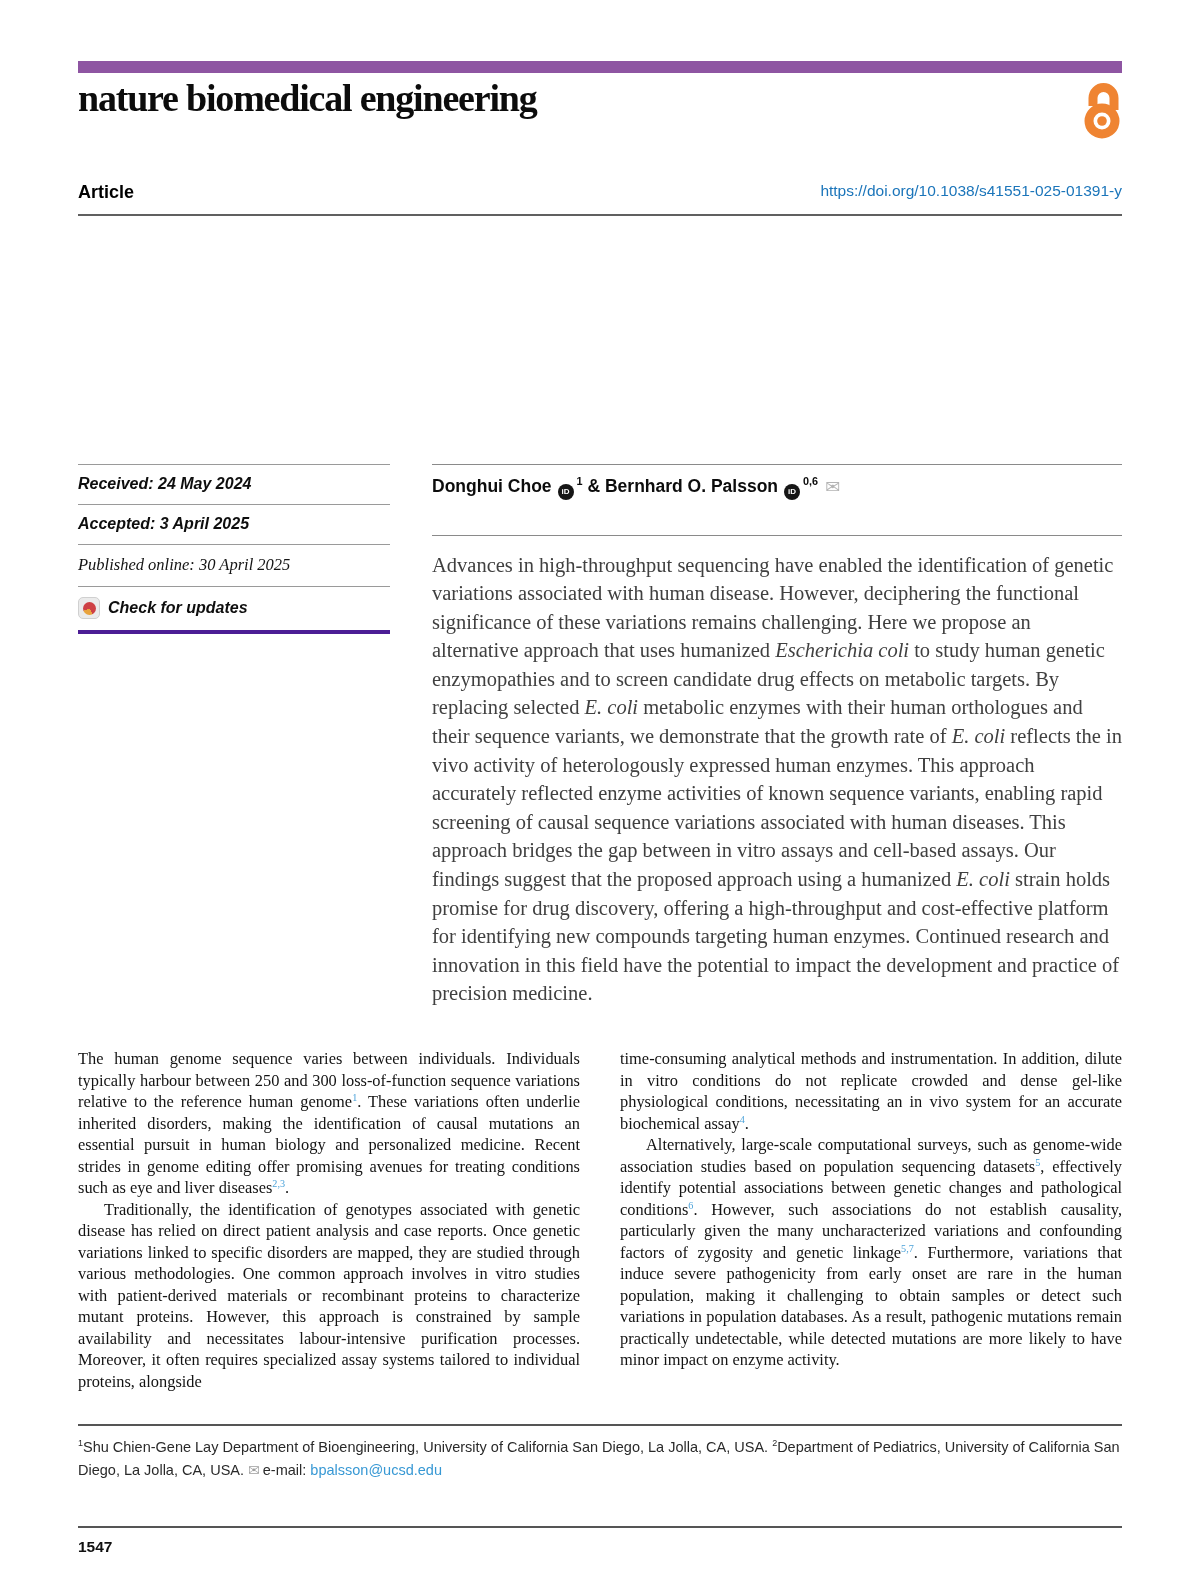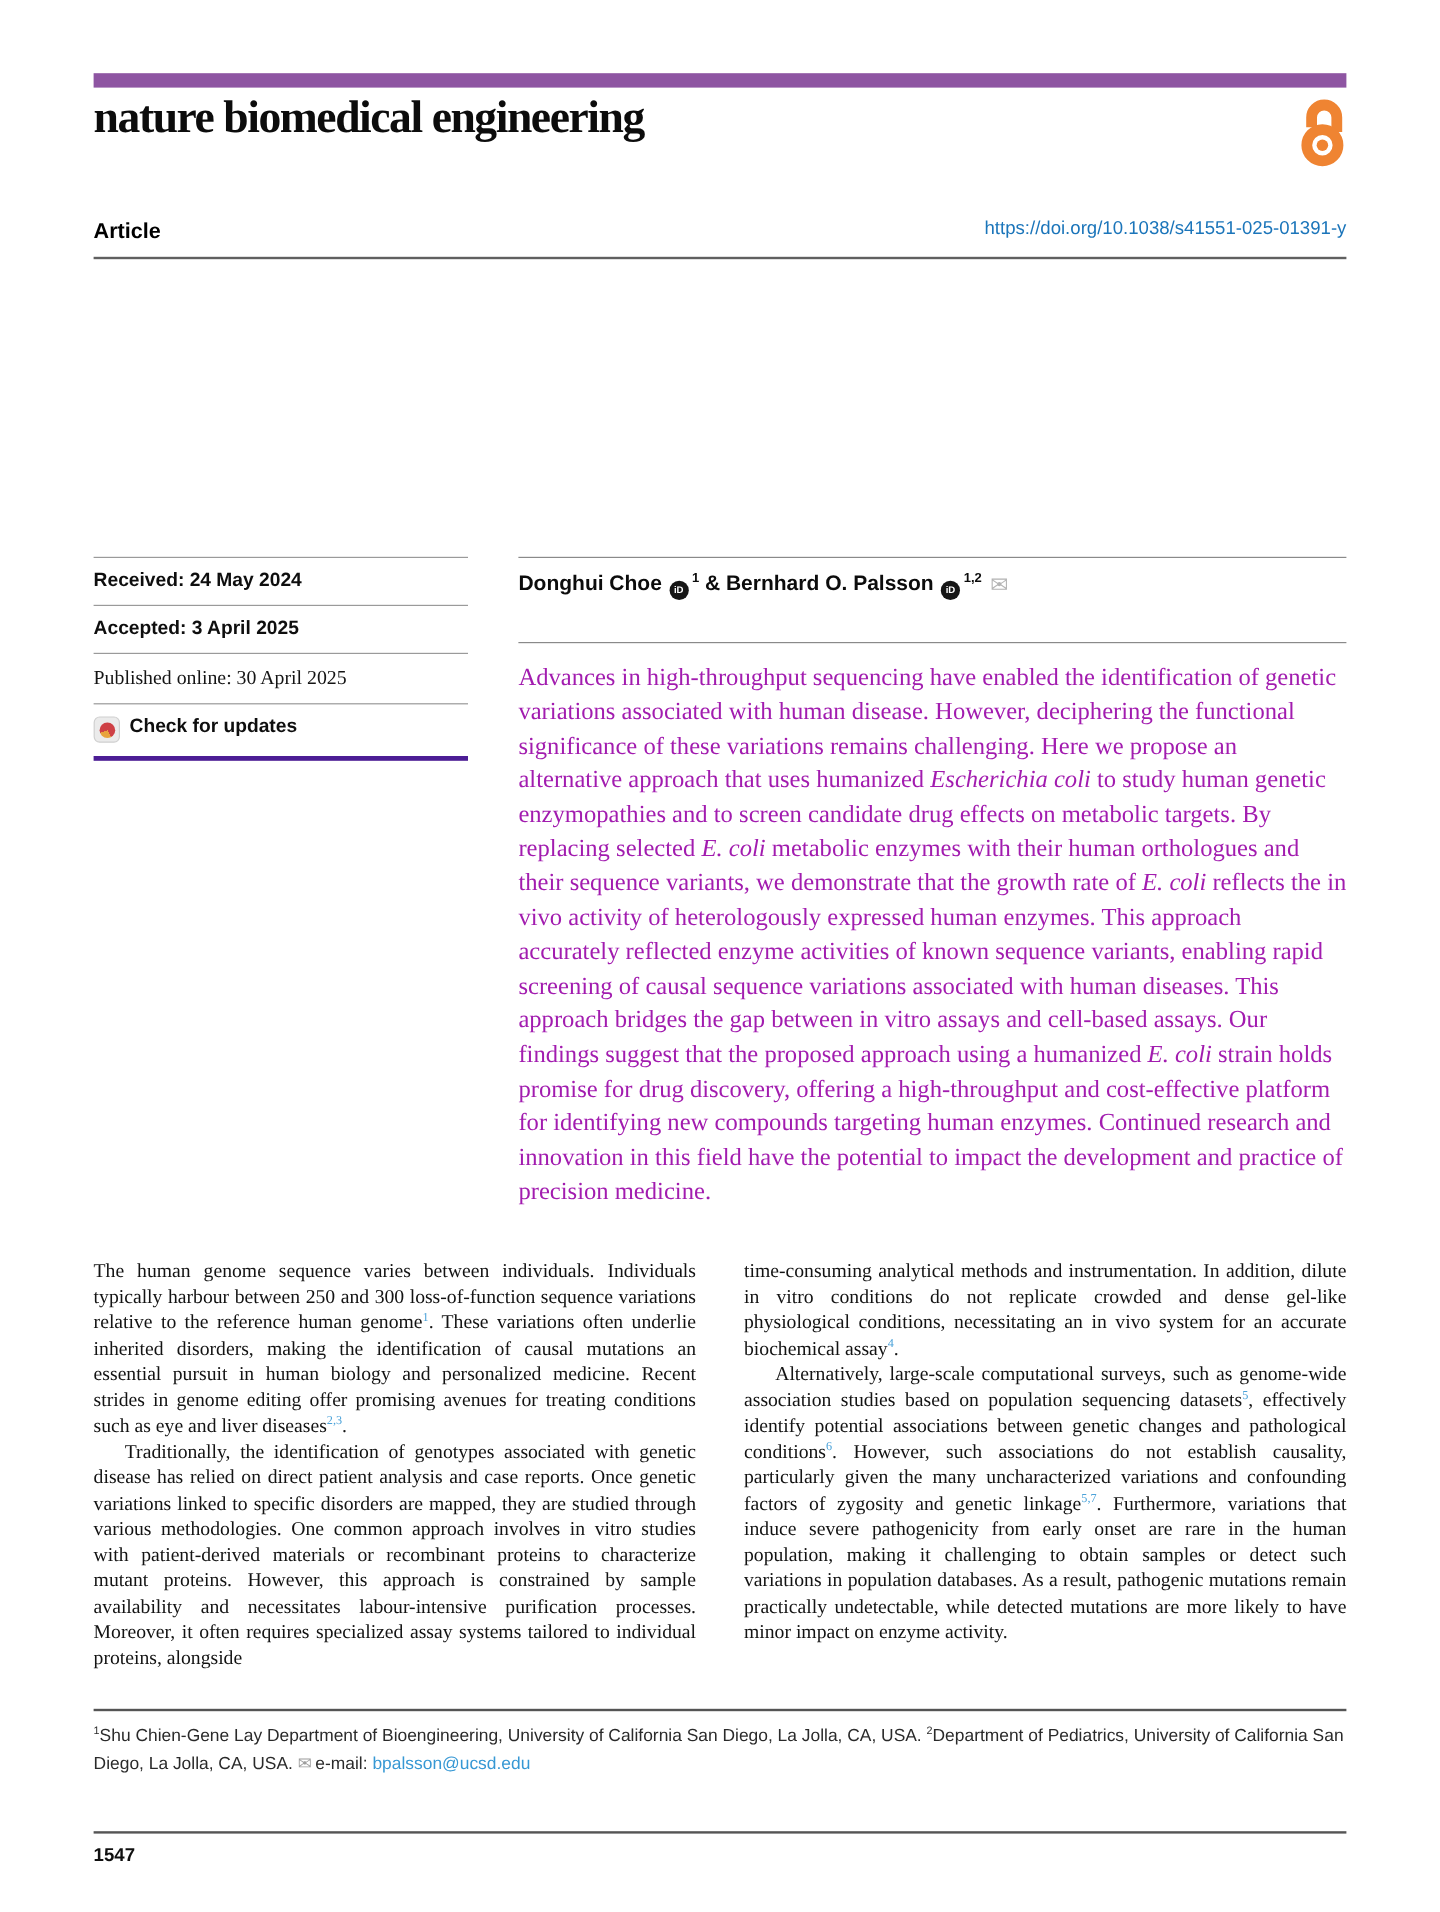--- a/index.html
+++ b/index.html
@@ -35,21 +35,21 @@
     position:absolute; left:78px; top:222px; width:810px;
     font-family:"Liberation Serif", serif;
     font-weight:700; font-size:46px; line-height:54px; letter-spacing:-0.8px; color:#0b0b0b;
   }
 
   
   .meta-col { position:absolute; left:78px; top:464px; width:312px; font-size:16.5px; }
   .meta-item {
     border-top:1px solid #9a9a9a;
     padding:10px 0 11px 0;
-    display:flex; align-items:flex-start; gap:8px;
+    display:flex; align-items:center; gap:8px;font-style:italic;
   }
   .meta-item:last-child { border-bottom:4px solid #4c1d95; }
   .meta-sans { font-family:"Liberation Sans", sans-serif; font-weight:700; font-size:16px; color:#0e0e0e; }
   .meta-serif { font-family:"Liberation Serif", serif; font-size:16.5px; color:#141414; }
   .cfu-icon {
     width:22px; height:22px; border-radius:5px; background:#ebebeb; border:1px solid #d0d0d0;
     display:inline-flex; align-items:center; justify-content:center; flex:0 0 auto;
   }
   .cfu-logo {
     width:13px; height:13px; border-radius:50%;
@@ -57,21 +57,21 @@
   }
 
   
   .right-col { position:absolute; left:432px; right:78px; top:464px; }
   .author-row {
     border-top:1px solid #8a8a8a; padding-top:11px;
     font-family:"Liberation Sans", sans-serif; font-weight:700; font-size:17.5px; color:#0c0c0c;
   }
   .abstract {
     margin-top:35px; border-top:1px solid #8a8a8a; padding-top:15px;
-    font-size:20.5px; line-height:28.6px; color:#a21caf; text-align:left;
+    font-size:20.5px; line-height:28.6px; color:#404040; text-align:left;
   }
 
   
   .body-cols {
     position:absolute; left:78px; right:78px; top:1048px;
     display:grid; grid-template-columns:1fr 1fr; column-gap:40px;
     font-size:16.4px; line-height:21.5px; color:#131313;
   }
   .body-cols p { text-align:justify; }
   .body-cols p.indent { text-indent:26px; }
@@ -140,21 +140,21 @@
     </div>
     <div class="meta-item">
       <span class="cfu-icon">
           <span class="cfu-logo"></span>
         </span>
       <span class="meta-sans">Check for updates</span>
     </div>
   </div>
 
   <div class="right-col">
-    <div class="author-row"><span>Donghui Choe</span><span class="orcid-icon">iD</span><sup>1</sup><span> &amp; Bernhard O. Palsson</span><span class="orcid-icon">iD</span><sup>1,2</sup><span class="envelope-icon">✉</span></div>
+    <div class="author-row"><span>Donghui Choe</span><span class="orcid-icon">iD</span><sup>1</sup><span> &amp; Bernhard O. Palsson</span><span class="orcid-icon">iD</span><sup>0,6</sup><span class="envelope-icon">✉</span></div>
     <div class="abstract"><span>Advances in high-throughput sequencing have enabled the identification of genetic variations associated with human disease. However, deciphering the functional significance of these variations remains challenging. Here we propose an alternative approach that uses humanized </span><span class="it">Escherichia coli</span><span> to study human genetic enzymopathies and to screen candidate drug effects on metabolic targets. By replacing selected </span><span class="it">E. coli</span><span> metabolic enzymes with their human orthologues and their sequence variants, we demonstrate that the growth rate of </span><span class="it">E. coli</span><span> reflects the in vivo activity of heterologously expressed human enzymes. This approach accurately reflected enzyme activities of known sequence variants, enabling rapid screening of causal sequence variations associated with human diseases. This approach bridges the gap between in vitro assays and cell-based assays. Our findings suggest that the proposed approach using a humanized </span><span class="it">E. coli</span><span> strain holds promise for drug discovery, offering a high-throughput and cost-effective platform for identifying new compounds targeting human enzymes. Continued research and innovation in this field have the potential to impact the development and practice of precision medicine.</span></div>
   </div>
 
   <div class="body-cols">
     <div>
       <p><span>The human genome sequence varies between individuals. Individuals typically harbour between 250 and 300 loss-of-function sequence variations relative to the reference human genome</span><sup class="ref">1</sup><span>. These variations often underlie inherited disorders, making the identification of causal mutations an essential pursuit in human biology and personalized medicine. Recent strides in genome editing offer promising avenues for treating conditions such as eye and liver diseases</span><sup class="ref">2,3</sup><span>.</span></p>
       <p class="indent"><span>Traditionally, the identification of genotypes associated with genetic disease has relied on direct patient analysis and case reports. Once genetic variations linked to specific disorders are mapped, they are studied through various methodologies. One common approach involves in vitro studies with patient-derived materials or recombinant proteins to characterize mutant proteins. However, this approach is constrained by sample availability and necessitates labour-intensive purification processes. Moreover, it often requires specialized assay systems tailored to individual proteins, alongside</span></p>
     </div>
     <div>
       <p><span>time-consuming analytical methods and instrumentation. In addition, dilute in vitro conditions do not replicate crowded and dense gel-like physiological conditions, necessitating an in vivo system for an accurate biochemical assay</span><sup class="ref">4</sup><span>.</span></p>

